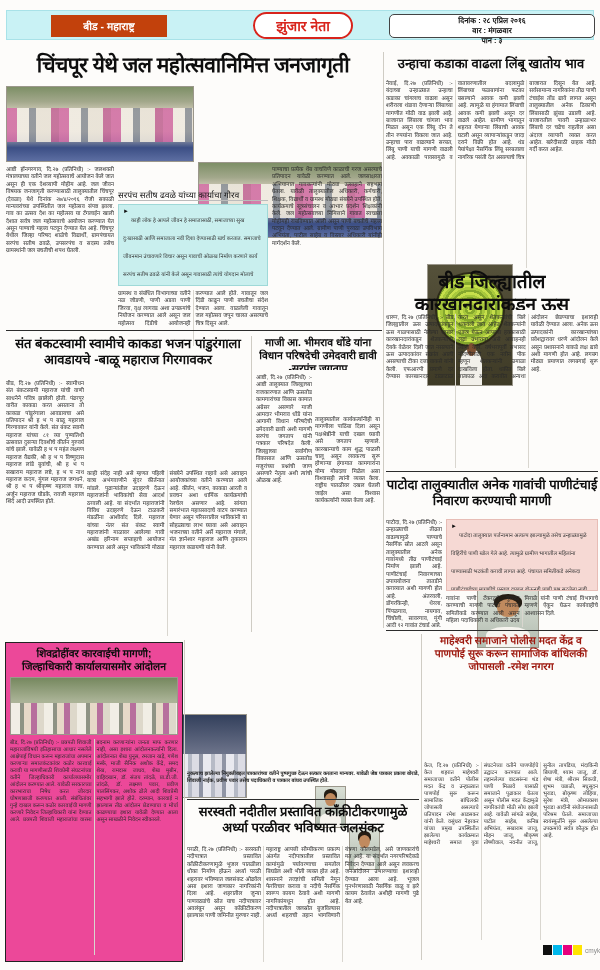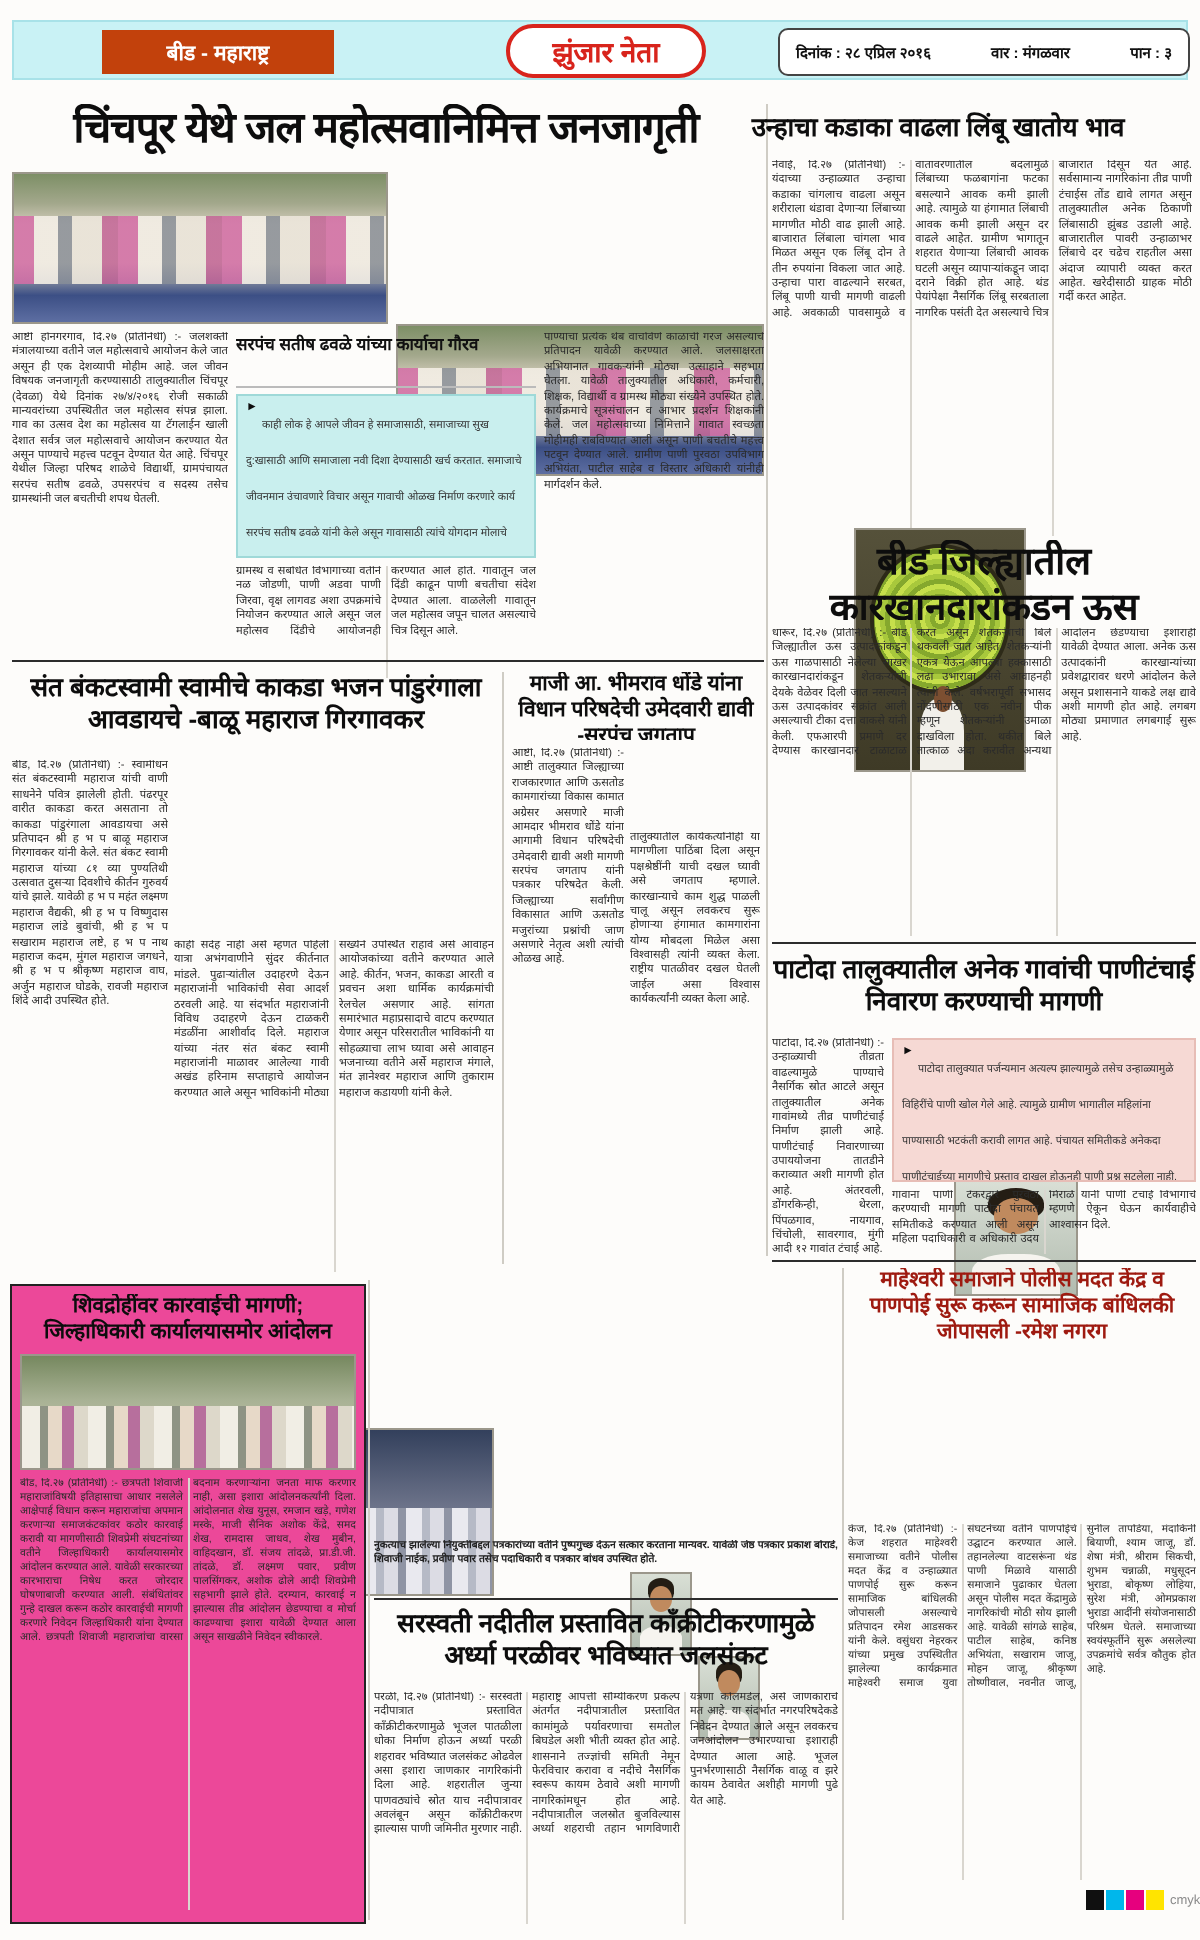--- a/index.html
+++ b/index.html
@@ -5,36 +5,36 @@
   * { margin:0; padding:0; box-sizing:border-box; }
   html,body { background:#ffffff; }
   body { font-family:"Liberation Sans","DejaVu Sans",sans-serif; }
   .page { position:relative; width:600px; height:970px; background:#fdfcfa; overflow:hidden; margin:0 auto; }
   .abs { position:absolute; }
 
   
   .band { background:#c9f2f5; border:1px solid #a8e2e8; }
   .region-box { background:#c2410c; color:#fff; font-weight:bold; font-size:10.5px; display:flex; align-items:center; justify-content:center; }
   .title-pill { background:#fff; border:2px solid #d8241c; border-radius:14px; color:#d8241c; font-weight:bold; font-size:14px; display:flex; align-items:center; justify-content:center; }
-  .date-pill { background:#fff; border:1px solid #444; border-radius:5px; display:flex; align-items:center; justify-content:space-between; padding:0 8px; font-size:7.5px; font-weight:bold; color:#111; }
+  .date-pill { background:#fff; border:1px solid #444; border-radius:5px; display:flex; align-items:center; justify-content:space-between; padding:0 8px; font-size:7.5px; font-weight:bold; color:#111;flex-direction:column; }
 
   
   .hl { font-weight:bold; color:#0d0d0d; text-align:center; line-height:1.22; overflow:hidden; }
   .hl-main { font-size:21px; letter-spacing:-0.5px; }
   .hl-lg { font-size:19px; }
   .hl-md { font-size:13px; }
   .hl-sm { font-size:10.5px; }
   .hl-maroon { color:#9e1a10; }
 
   
   .bt { font-size:5.6px; line-height:1.32; text-align:justify; color:#2b2b2b; overflow:hidden; word-break:break-word; }
   .bt-sm { font-size:5.3px; }
   .c2 { column-count:2; column-gap:5px; column-rule:1px solid #d9d6cf; }
   .c3 { column-count:3; column-gap:5px; column-rule:1px solid #d9d6cf; }
-  .subhead { font-size:8.5px; font-weight:bold; color:#111; text-align:left; border-bottom:1px solid #bbb; padding-bottom:16px; overflow:hidden; white-space:nowrap; }
+  .subhead { font-size:8.5px; font-weight:normal; color:#111; text-align:left; border-bottom:1px solid #bbb; padding-bottom:0; overflow:hidden; white-space:nowrap;margin-top:23px; }
   .hibox-cyan { background:#c9efee; border:1px solid #9fd9d8; padding:3px 4px; }
   .hibox-pink { background:#f6d9d4; border:1px solid #e7bdb6; padding:3px 4px; }
   .bullet { color:#0d0d0d; font-size:6px; vertical-align:top; margin-right:2px; }
   .hi-text { font-size:5.4px; line-height:1.35; color:#333; text-align:justify; overflow:hidden; }
   .caption { font-size:5.2px; line-height:1.3; color:#222; text-align:justify; font-weight:bold; overflow:hidden; }
 
   
   .hline { background:#2c2c2c; height:1px; }
   .vline { background:#cfccc4; width:1px; }
 
@@ -100,21 +100,21 @@
     <div class="hibox-cyan" style="margin-top:3px; height:82px; overflow:hidden;">
       <span class="bullet">►</span><span class="hi-text">काही लोक हे आपले जीवन हे समाजासाठी, समाजाच्या सुख दु:खासाठी आणि समाजाला नवी दिशा देण्यासाठी खर्च करतात. समाजाचे जीवनमान उंचावणारे विचार असून गावाची ओळख निर्माण करणारे कार्य सरपंच सतीष ढवळे यांनी केले असून गावासाठी त्यांचे योगदान मोलाचे असल्याचे गौरवोद्गार यावेळी मान्यवरांनी काढले. त्यांचा प्रवास अनेकांना प्रेरणा देणारा ठरला आहे.</span>
     </div>
     <div class="bt c2" style="margin-top:4px; height:56px;">ग्रामस्थ व संबंधित विभागाच्या वतीने नळ जोडणी, पाणी अडवा पाणी जिरवा, वृक्ष लागवड अशा उपक्रमांचे नियोजन करण्यात आले असून जल महोत्सव दिंडीचे आयोजनही करण्यात आले होते. गावातून जल दिंडी काढून पाणी बचतीचा संदेश देण्यात आला. वाळलेली गावातून जल महोत्सव जपून चालत असल्याचे चित्र दिसून आले.</div>
   </div>
   <div class="abs bt" style="left:272px; top:166px; width:110px; height:160px;">पाण्याचा प्रत्येक थेंब वाचविणे काळाची गरज असल्याचे प्रतिपादन यावेळी करण्यात आले. जलसाक्षरता अभियानात गावकऱ्यांनी मोठ्या उत्साहाने सहभाग घेतला. यावेळी तालुक्यातील अधिकारी, कर्मचारी, शिक्षक, विद्यार्थी व ग्रामस्थ मोठ्या संख्येने उपस्थित होते. कार्यक्रमाचे सूत्रसंचालन व आभार प्रदर्शन शिक्षकांनी केले. जल महोत्सवाच्या निमित्ताने गावात स्वच्छता मोहीमही राबविण्यात आली असून पाणी बचतीचे महत्त्व पटवून देण्यात आले. ग्रामीण पाणी पुरवठा उपविभाग अभियंता, पाटील साहेब व विस्तार अधिकारी यांनीही मार्गदर्शन केले.</div>
 
   <div class="abs hline" style="left:6px; top:330px; width:376px;"></div>
   <div class="abs vline" style="left:383px; top:52px; height:576px;"></div>
 
-  <div class="abs hl hl-md" style="left:364px; top:56px; width:210px; height:18px;">उन्हाचा कडाका वाढला लिंबू खातोय भाव</div>
+  <div class="abs hl hl-md" style="left:386px; top:56px; width:210px; height:18px;">उन्हाचा कडाका वाढला लिंबू खातोय भाव</div>
   <div class="abs bt c3" style="left:386px; top:80px; width:210px; height:188px;">नेवाई, दि.२७ (प्रतिनिधी) :- यंदाच्या उन्हाळ्यात उन्हाचा कडाका चांगलाच वाढला असून शरीराला थंडावा देणाऱ्या लिंबाच्या मागणीत मोठी वाढ झाली आहे. बाजारात लिंबाला चांगला भाव मिळत असून एक लिंबू दोन ते तीन रुपयांना विकला जात आहे. उन्हाचा पारा वाढल्याने सरबत, लिंबू पाणी याची मागणी वाढली आहे. अवकाळी पावसामुळे व वातावरणातील बदलामुळे लिंबाच्या फळबागांना फटका बसल्याने आवक कमी झाली आहे. त्यामुळे या हंगामात लिंबाची आवक कमी झाली असून दर वाढले आहेत. ग्रामीण भागातून शहरात येणाऱ्या लिंबाची आवक घटली असून व्यापाऱ्यांकडून जादा दराने विक्री होत आहे. थंड पेयांपेक्षा नैसर्गिक लिंबू सरबताला नागरिक पसंती देत असल्याचे चित्र बाजारात दिसून येत आहे. सर्वसामान्य नागरिकांना तीव्र पाणी टंचाईस तोंड द्यावे लागत असून तालुक्यातील अनेक ठिकाणी लिंबासाठी झुंबड उडाली आहे. बाजारातील पावरी उन्हाळाभर लिंबाचे दर चढेच राहतील असा अंदाज व्यापारी व्यक्त करत आहेत. खरेदीसाठी ग्राहक मोठी गर्दी करत आहेत.</div>
   <div class="abs photo limes-photo" style="left:427px; top:112px; width:86px; height:122px;">
     <div class="limes-circle"></div>
     <div class="vendor"></div>
     <div class="vendor-head"></div>
   </div>
 
   <div class="abs hl hl-lg" style="left:386px; top:270px; width:212px; height:40px;">बीड जिल्ह्यातील कारखानदारांकडून ऊस उत्पादकांवर संक्रांत -दत्ता वाकसे</div>
   <div class="abs bt c3" style="left:386px; top:314px; width:212px; height:154px;">धारूर, दि.२७ (प्रतिनिधी) :- बीड जिल्ह्यातील ऊस उत्पादकांकडून ऊस गाळपासाठी नेलेल्या साखर कारखानदारांकडून शेतकऱ्यांची देयके वेळेवर दिली जात नसल्याने ऊस उत्पादकांवर संक्रांत आली असल्याची टीका दत्ता वाकसे यांनी केली. एफआरपी प्रमाणे दर देण्यास कारखानदार टाळाटाळ करत असून शेतकऱ्यांची बिले थकवली जात आहेत. शेतकऱ्यांनी एकत्र येऊन आपल्या हक्कासाठी लढा उभारावा असे आवाहनही त्यांनी केले. वर्षभरापूर्वी सभासद नोंदणीसाठी एक नवीन पीक म्हणून शेतकऱ्यांनी उमाळा दाखविला होता. थकीत बिले तात्काळ अदा करावीत अन्यथा आंदोलन छेडण्याचा इशाराही यावेळी देण्यात आला. अनेक ऊस उत्पादकांनी कारखान्यांच्या प्रवेशद्वारावर धरणे आंदोलन केले असून प्रशासनाने याकडे लक्ष द्यावे अशी मागणी होत आहे. लगबग मोठ्या प्रमाणात लगबगाई सुरू आहे.</div>
   <div class="abs portrait" style="left:477px; top:316px; width:62px; height:58px;">

